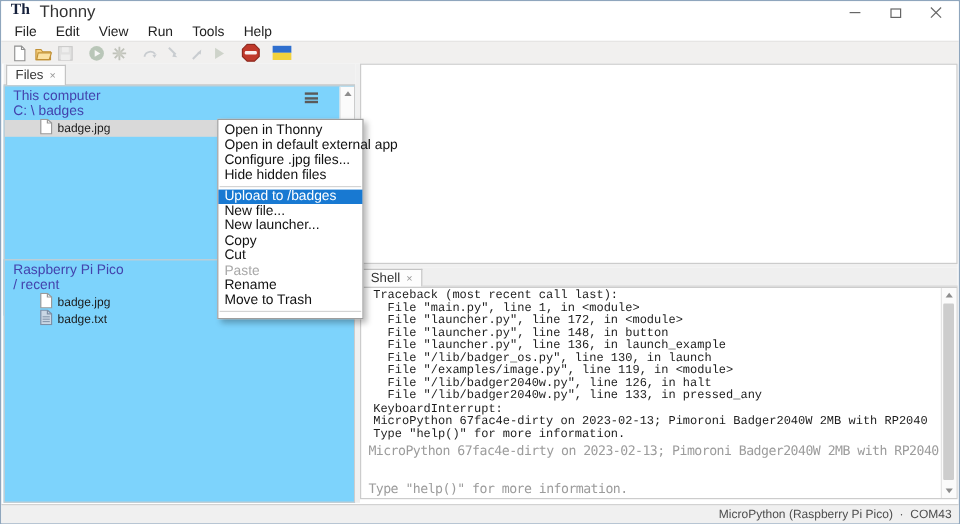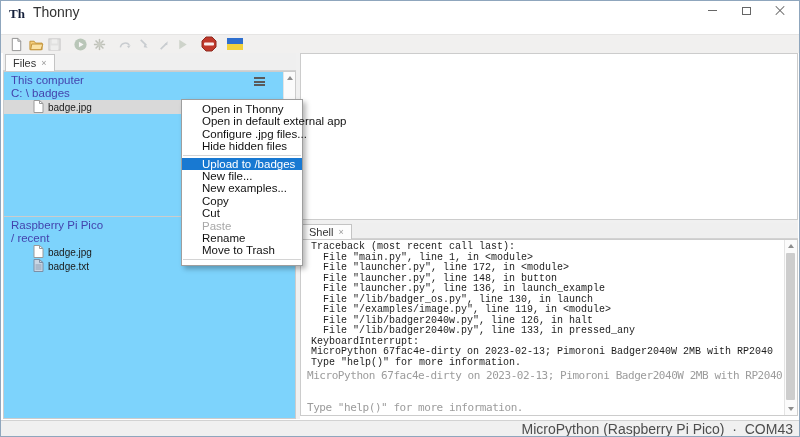--- a/index.html
+++ b/index.html
@@ -1,20 +1,20 @@
 <!DOCTYPE html>
 <html style="--menu-highlight: #1879d2; --tree-link: #4343ad; --shell-prompt: #9c2a92; --shell-echo-grey: #9c9c9c; --stop-red: #c0392b; --ukraine-blue: #2f6fce; --ukraine-yellow: #f2d23c;"><head>
 <meta charset="utf-8">
 <style>
   * { margin:0; padding:0; box-sizing:border-box; }
   html,body { width:800px; height:437px; background:#fff; font-family:"Liberation Sans",sans-serif; overflow:hidden; }
   .window { position:absolute; left:0; top:0; width:800px; height:437px; background:#fff; border:1px solid #8fa6bd; overflow:hidden; }
 
   
-  .titlebar { position:absolute; left:0; top:0; width:100%; height:19px; background:#fff; display:flex; align-items:flex-end; }
+  .titlebar { position:absolute; left:0; top:0; width:100%; height:19px; background:#fff; display:flex; align-items:flex-start; }
   .app-logo { font-family:"Liberation Serif",serif; font-weight:bold; font-size:13px; color:#15203b; margin-left:8px; line-height:1; }
   .app-title { font-size:14px; color:#333; margin-left:8px; }
   .win-controls { position:absolute; right:2px; top:0; height:19px; display:flex; }
   .win-btn { width:34px; height:19px; display:flex; align-items:center; justify-content:center; }
   .glyph-minimize { width:9px; height:1px; background:#666; display:block; }
   .glyph-maximize { width:9px; height:8px; border:1px solid #666; display:block; }
   .glyph-close { width:10px; height:10px; position:relative; display:block; }
   .glyph-close::before,.glyph-close::after { content:""; position:absolute; left:-1px; top:4px; width:12px; height:1px; background:#666; }
   .glyph-close::before { transform:rotate(45deg); } .glyph-close::after { transform:rotate(-45deg); }
 
@@ -60,28 +60,28 @@
   .shell-panel { position:absolute; left:299px; top:222px; width:498px; height:193px; }
   .shell-panel .tabstrip { height:16px; }
   .shell-panel .tab { left:1px; height:15px; }
   .shell-content { position:absolute; left:0; top:16px; width:498px; height:177px; background:#fff; border:1px solid #cccccc; overflow:hidden; padding:2px 28px 0 10px; }
   .sh-line-black { font-family:"Liberation Mono",monospace; font-size:10px; line-height:10.5px; color:#1c1c1c; white-space:pre; }
   .sh-line-grey { font-family:"DejaVu Sans Mono",monospace; font-size:11px; letter-spacing:-0.45px; line-height:16px; color:var(--shell-echo-grey,#9c9c9c); white-space:pre; margin-left:-4px; }
   .shell-scroll { position:absolute; right:1px; top:17px; width:13px; height:175px; background:#fbfbfb; border-left:1px solid #e4e4e4; }
 
   
   .context-menu { position:absolute; left:180px; top:98px; width:122px; background:#ffffff; border:1px solid #9e9e9e; box-shadow:3px 3px 5px rgba(0,0,0,.28); z-index:20; padding:3px 0; }
-  .cm-item { height:12.4px; line-height:12.4px; font-size:11.5px; color:#111; padding-left:20px; white-space:nowrap; }
+  .cm-item { height:12.4px; line-height:12.4px; font-size:11.5px; color:#111; padding-left:5px; white-space:nowrap; }
   .cm-item.highlighted { background:var(--menu-highlight,#1879d2); color:#fff; }
   .cm-item.disabled { color:#a8a8a8; }
   .cm-sep { height:1px; background:#d4d4d4; margin:2px 1px; }
 
   
   .statusbar { position:absolute; left:0; top:419px; width:100%; height:17px; background:#f0f0f0; border-top:1px solid #d2d2d2; display:flex; align-items:center; justify-content:flex-end; padding-right:6px; }
-  .status-text { font-size:14px; color:#4d4d4d; white-space:pre;text-align:center; }
+  .status-text { font-size:10px; color:#4d4d4d; white-space:pre;text-align:center; }
 </style>
 </head>
 <body>
 
 <div class="window">
 
   <div class="titlebar">
     <span class="app-logo">Th</span>
     <span class="app-title">Thonny</span>
     <div class="win-controls">
@@ -90,20 +90,28 @@
         </div>
         <div class="win-btn">
           <span class="glyph-maximize"></span>
         </div>
         <div class="win-btn">
           <span class="glyph-close"></span>
         </div>
       </div>
   </div>
 
+  <div class="menubar">
+      <span class="menu-item">File</span>
+      <span class="menu-item">Edit</span>
+      <span class="menu-item">View</span>
+      <span class="menu-item">Run</span>
+      <span class="menu-item">Tools</span>
+      <span class="menu-item">Help</span>
+    </div>
 
   <div class="toolbar">
       <div class="tb-btn">
         <svg width="15" height="15" viewBox="0 0 16 16">
           <path d="M3.5 1.5h6l3 3v10h-9z" fill="#fff" stroke="#8f8f8f"></path>
           <path d="M9.5 1.5v3h3" fill="none" stroke="#8f8f8f"></path>
         </svg>
       </div>
       <div class="tb-btn">
         <svg width="16" height="15" viewBox="0 0 16 16">
@@ -274,21 +282,21 @@
   </div>
 
   <div class="context-menu">
       <div class="cm-item normal">Open in Thonny</div>
       <div class="cm-item normal">Open in default external app</div>
       <div class="cm-item normal">Configure .jpg files...</div>
       <div class="cm-item normal">Hide hidden files</div>
       <div class="cm-sep"></div>
       <div class="cm-item highlighted">Upload to /badges</div>
       <div class="cm-item normal">New file...</div>
-      <div class="cm-item normal">New examples...</div>
+      <div class="cm-item normal">New launcher...</div>
       <div class="cm-item normal">Copy</div>
       <div class="cm-item normal">Cut</div>
       <div class="cm-item disabled">Paste</div>
       <div class="cm-item normal">Rename</div>
       <div class="cm-item normal">Move to Trash</div>
       <div class="cm-sep"></div>
     </div>
 
   <div class="statusbar">
     <span class="status-text">MicroPython (Raspberry Pi Pico)  ·  COM43</span>

